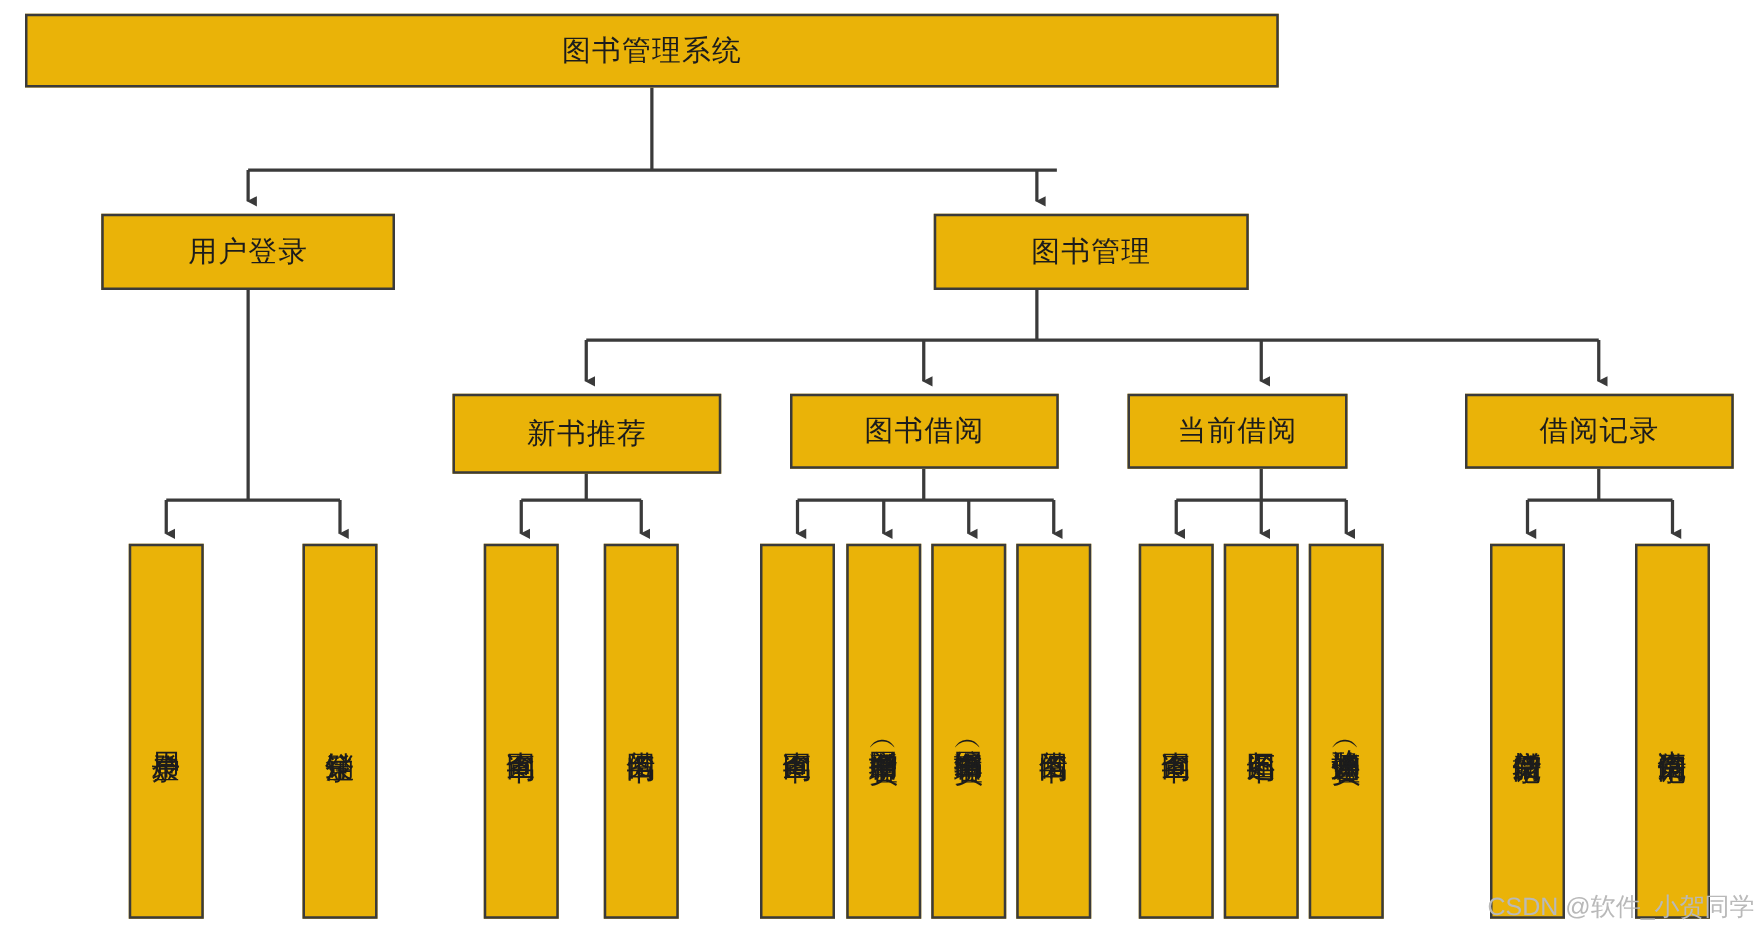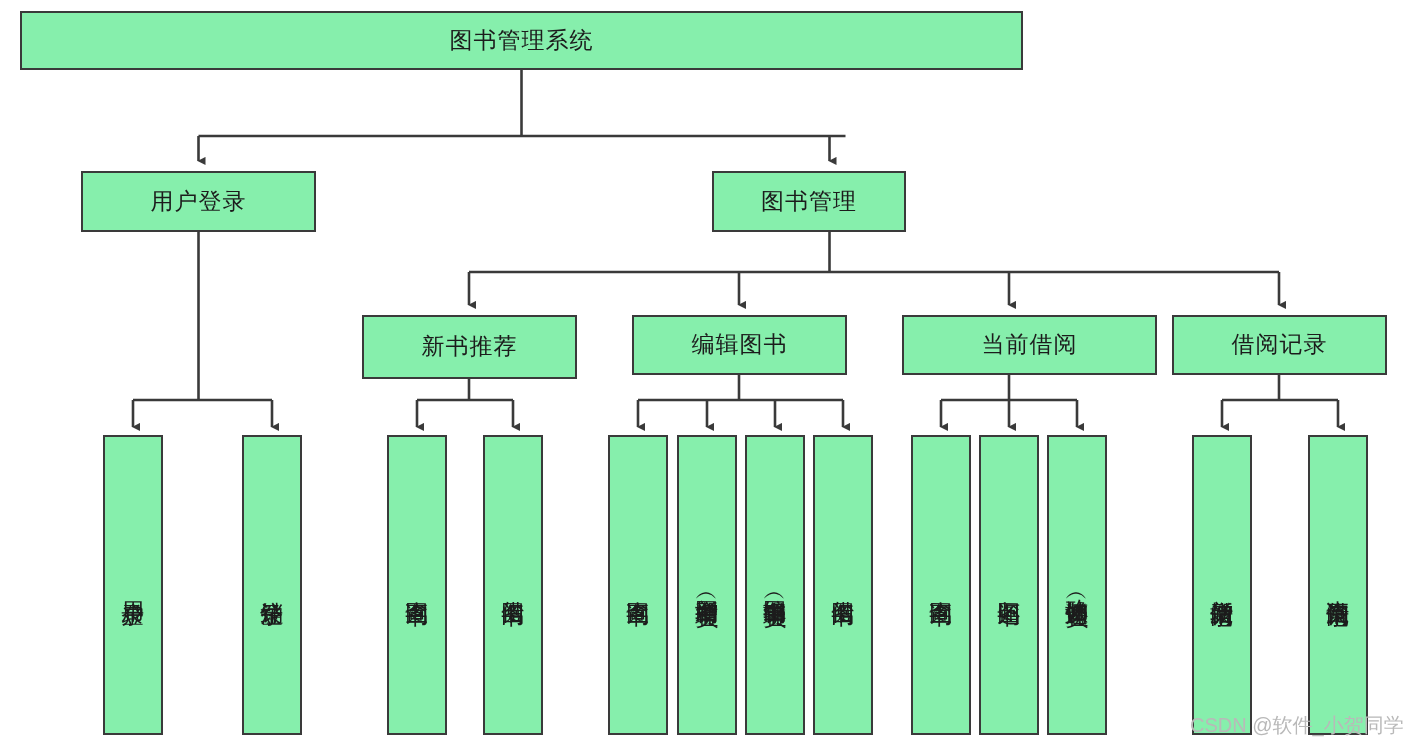--- a/index.html
+++ b/index.html
@@ -21,21 +21,21 @@
     position: absolute;
     left: 0;
     top: 0;
     width: 1405px;
     height: 747px;
     pointer-events: none;
   }
   .node {
     position: absolute;
     box-sizing: border-box;
-    background: #86efac;
+    background: #eab308;
     border: 2px solid #3a3a3a;
     display: flex;
     align-items: center;
     justify-content: center;
     color: #1c1c1c;
     z-index: 2;
   }
   .node.horiz {
     font-size: 23px;
     letter-spacing: 1px;
@@ -119,31 +119,31 @@
     </g>
   </svg>
 
   <div class="node horiz" style="left:20px; top:11px; width:1003px; height:59px;">
     <span>图书管理系统</span>
   </div>
 
   <div class="node horiz" style="left:81px; top:171px; width:235px; height:61px;">
     <span>用户登录</span>
   </div>
-  <div class="node horiz" style="left:712px; top:171px; width:194px; height:61px;">
+  <div class="node horiz" style="left:747px; top:171px; width:252px; height:61px;">
     <span>图书管理</span>
   </div>
 
   <div class="node horiz" style="left:362px; top:315px; width:215px; height:64px;">
     <span>新书推荐</span>
   </div>
   <div class="node horiz" style="left:632px; top:315px; width:215px; height:60px;">
-    <span>编辑图书</span>
+    <span>图书借阅</span>
   </div>
-  <div class="node horiz" style="left:902px; top:315px; width:255px; height:60px;">
+  <div class="node horiz" style="left:902px; top:315px; width:176px; height:60px;">
     <span>当前借阅</span>
   </div>
   <div class="node horiz" style="left:1172px; top:315px; width:215px; height:60px;align-items:center;">
     <span>借阅记录</span>
   </div>
 
   <div class="node vert" style="left:103px; top:435px; width:60px; height:300px;">
     <span class="vtext">用户登录</span>
   </div>
   <div class="node vert" style="left:242px; top:435px; width:60px; height:300px;">

